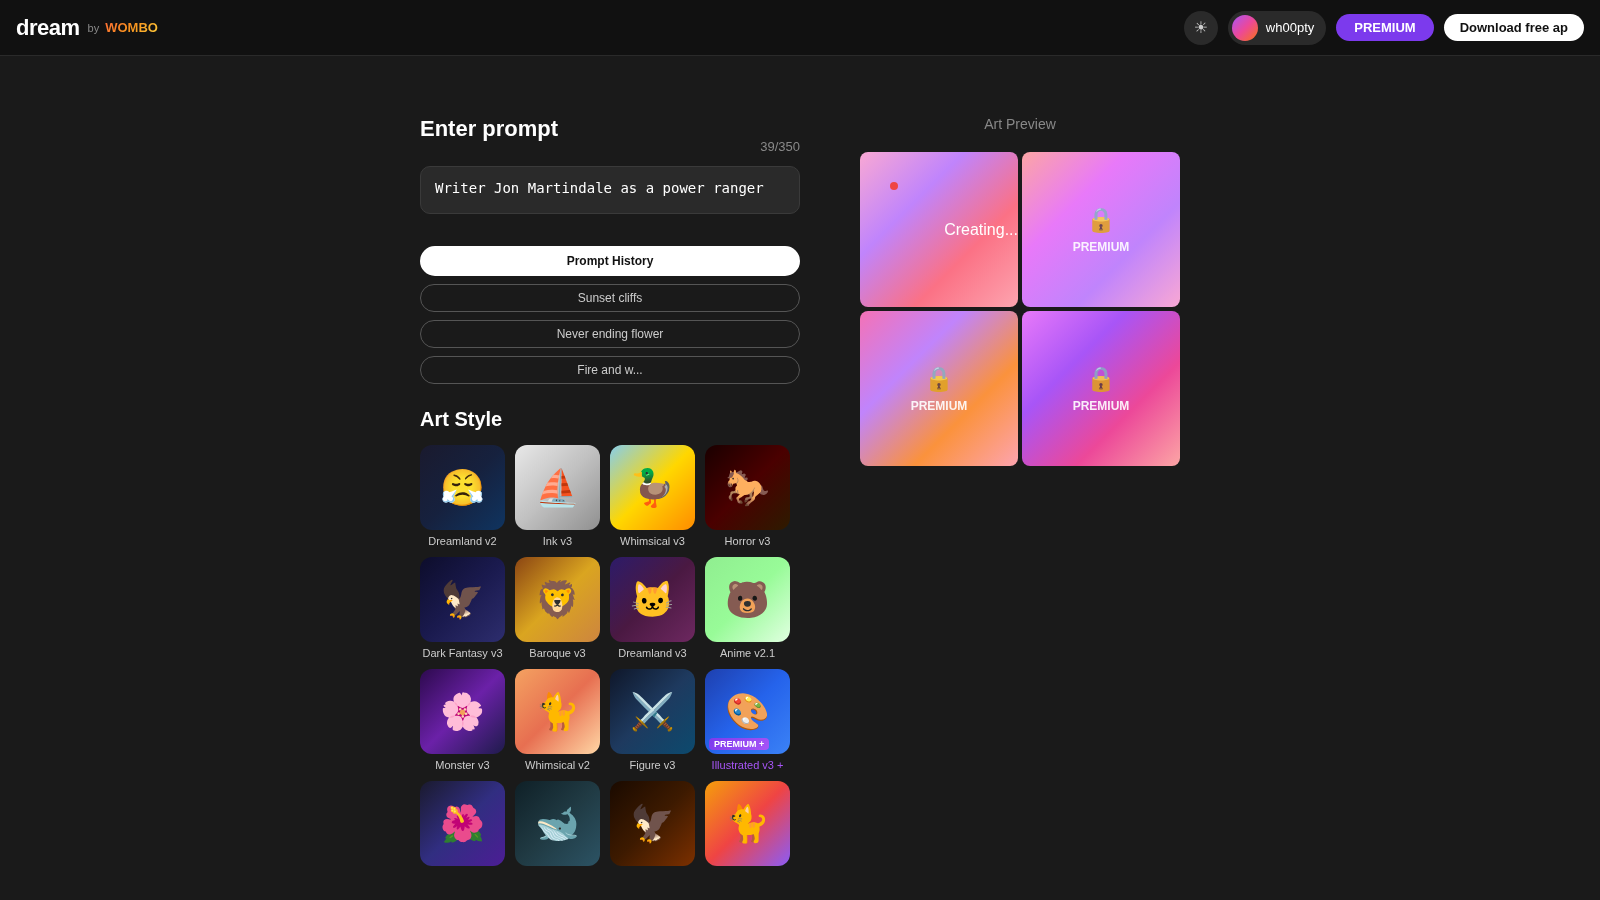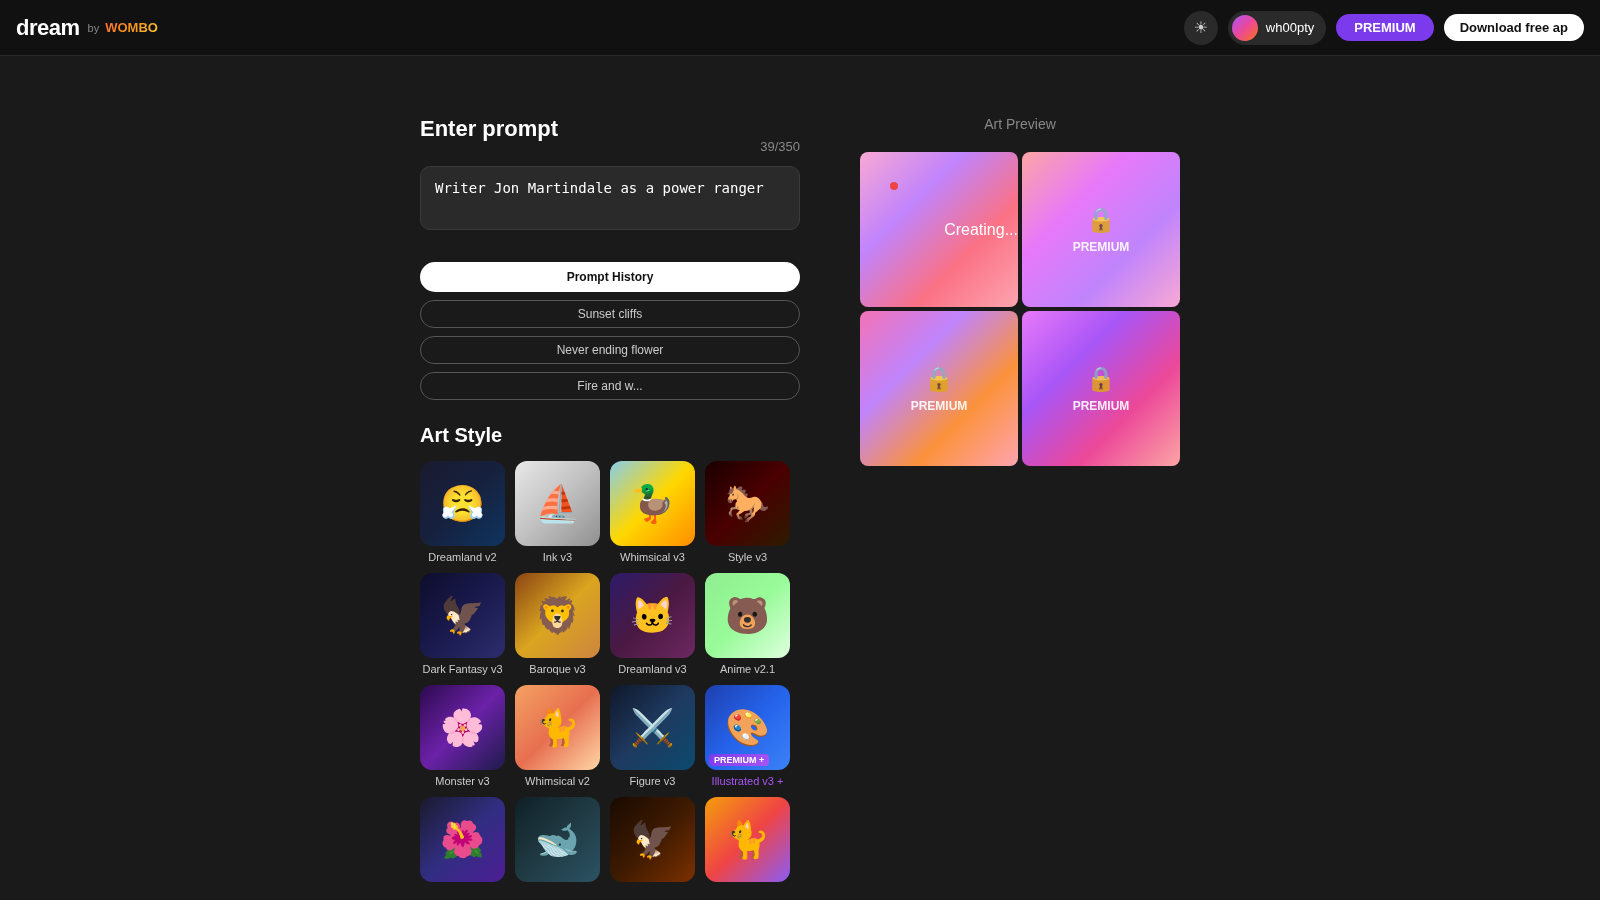--- a/index.html
+++ b/index.html
@@ -141,21 +141,21 @@
     .prompt-input {
       width: 100%;
       background: #2a2a2a;
       border: 1px solid #3a3a3a;
       border-radius: 10px;
       padding: 12px 14px;
       color: #fff;
       font-size: 14px;
       outline: none;
       resize: none;
-      height: 64px;
+      height: 48px;
       line-height: 1.4;
     }
     .prompt-input::placeholder { color: #666; }
 
     .prompt-tags {
       display: flex;
       gap: 8px;
       margin-top: 28px;
       flex-wrap: nowrap;
       overflow: hidden;
@@ -429,21 +429,21 @@
         <div class="art-thumb thumb-whimsical-v3">
           <div class="thumb-shape">🦆</div>
         </div>
         <span class="art-label">Whimsical v3</span>
       </div>
 
       <div class="art-item">
         <div class="art-thumb thumb-horror-v3">
           <div class="thumb-shape">🐎</div>
         </div>
-        <span class="art-label">Style v3</span>
+        <span class="art-label">Horror v3</span>
       </div>
 
       <div class="art-item">
         <div class="art-thumb thumb-dark-fantasy-v3">
           <div class="thumb-shape">🦅</div>
         </div>
         <span class="art-label">Dark Fantasy v3</span>
       </div>
 
       <div class="art-item">

